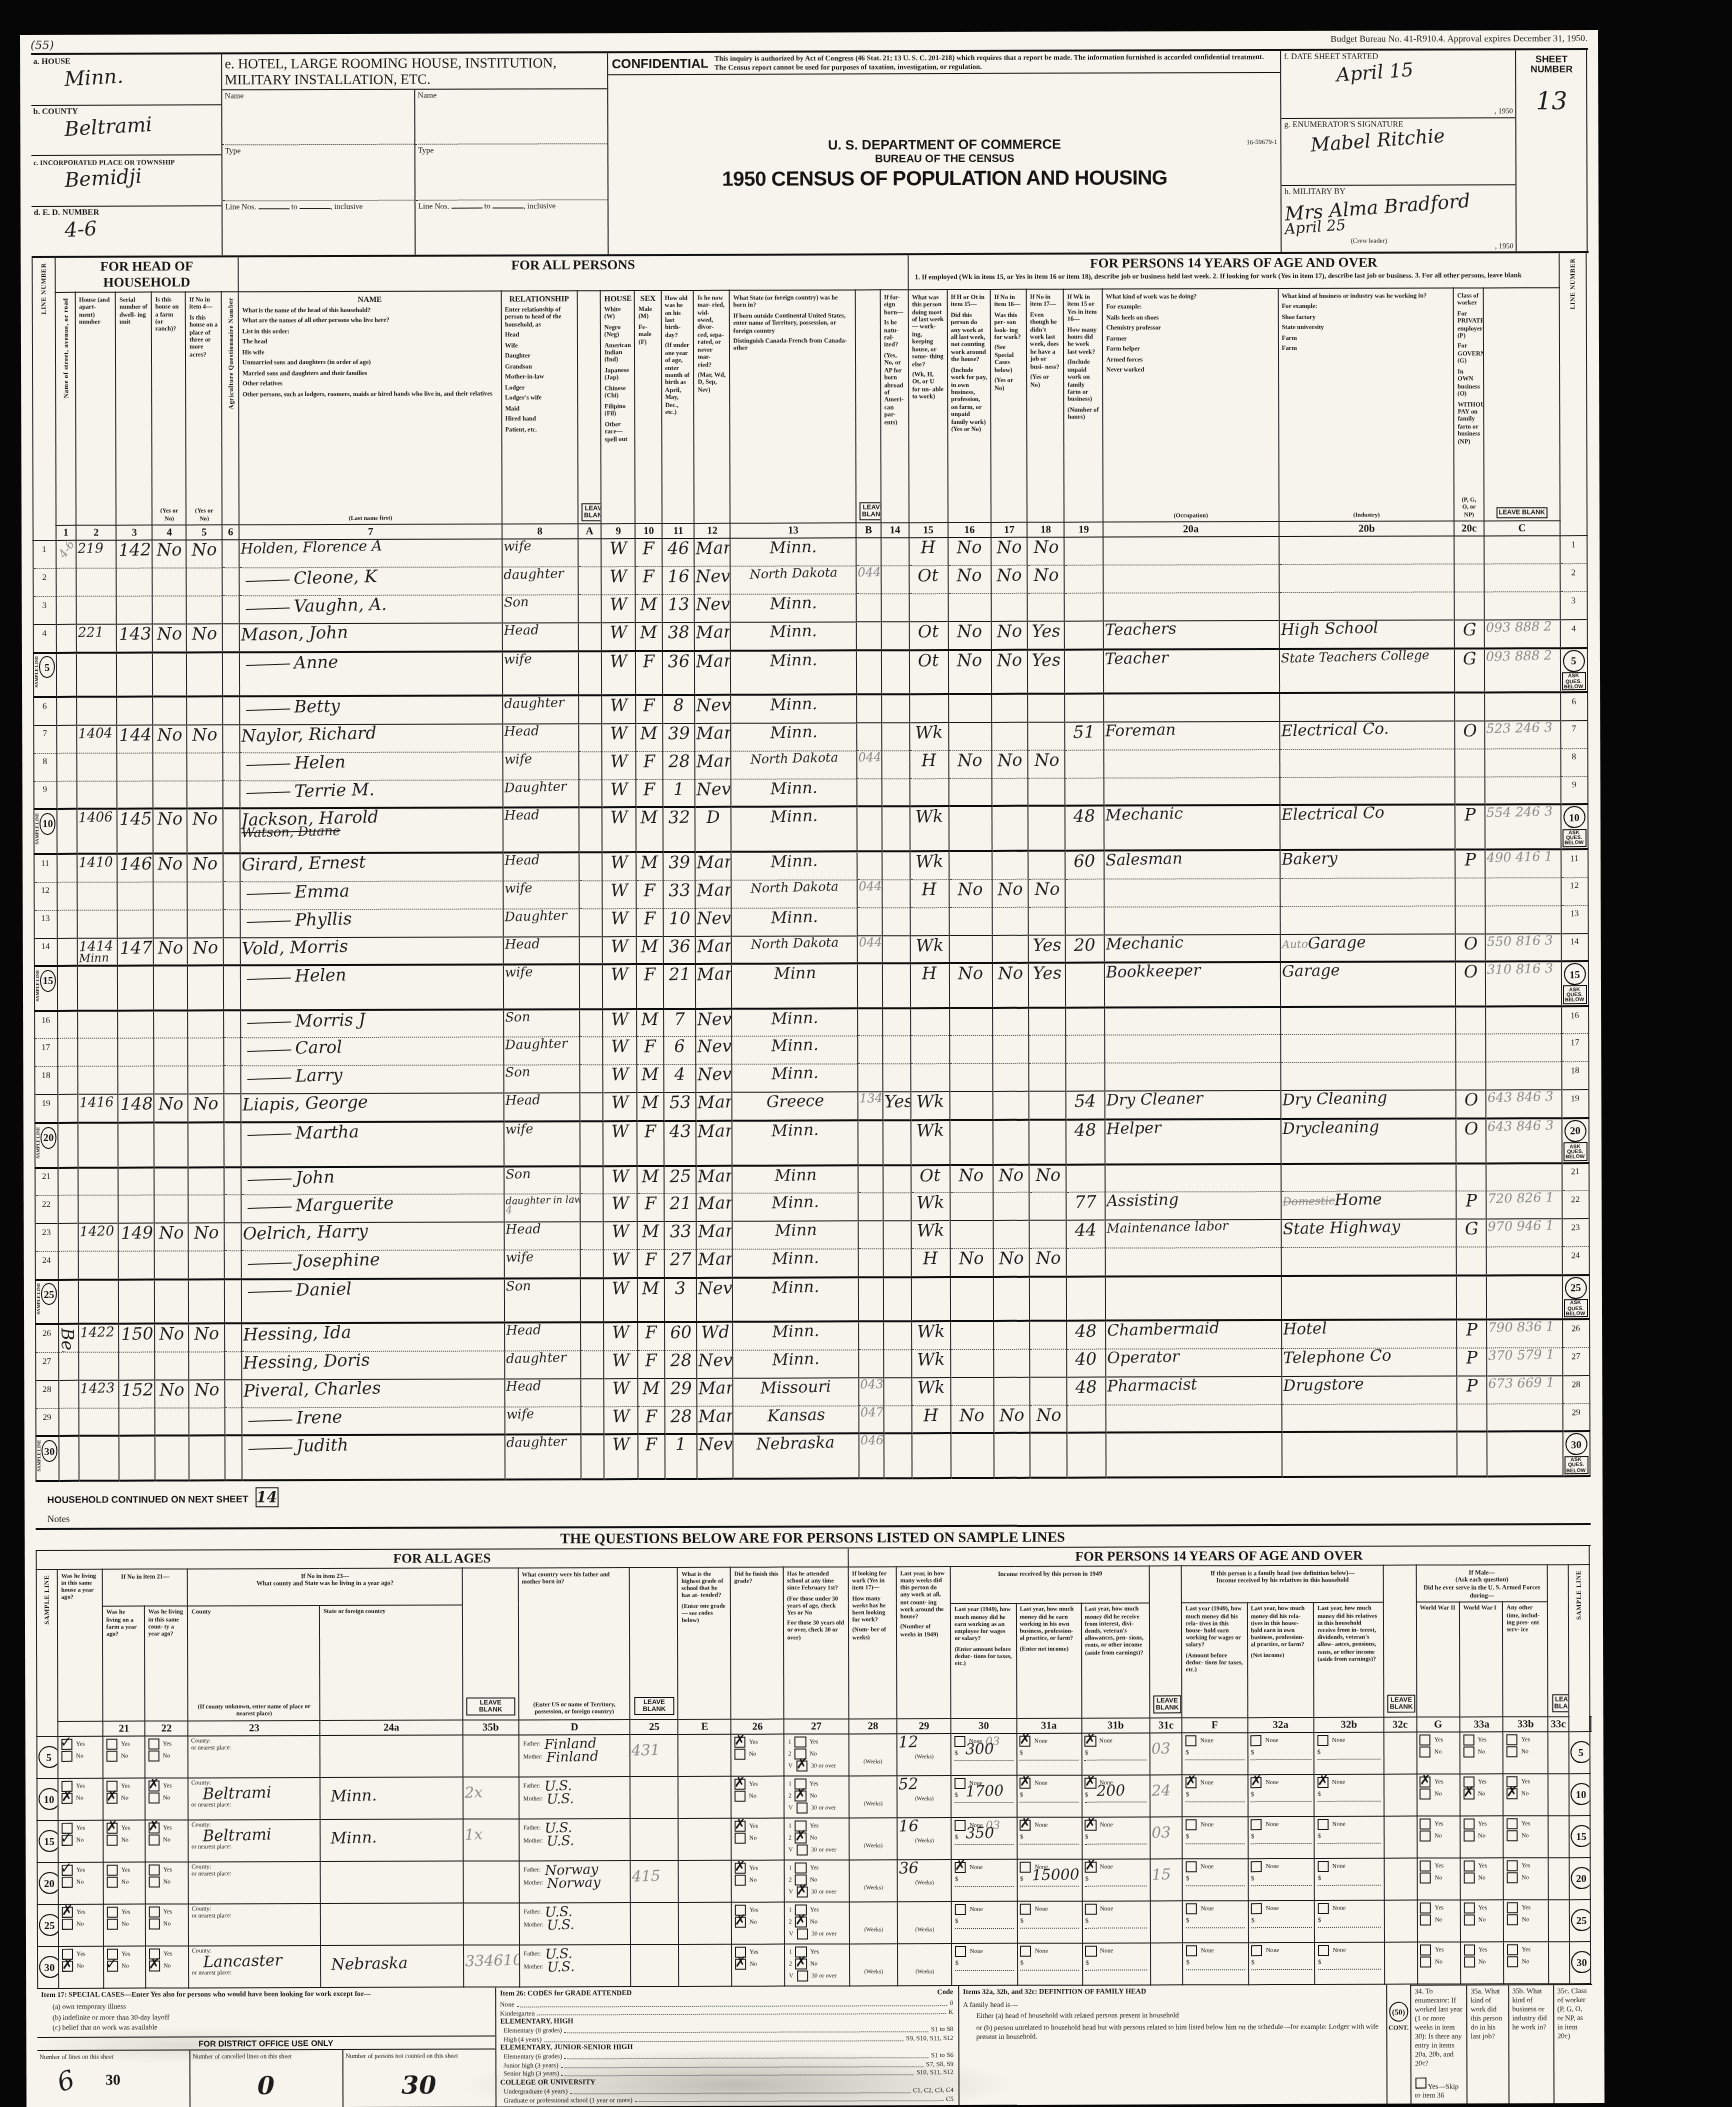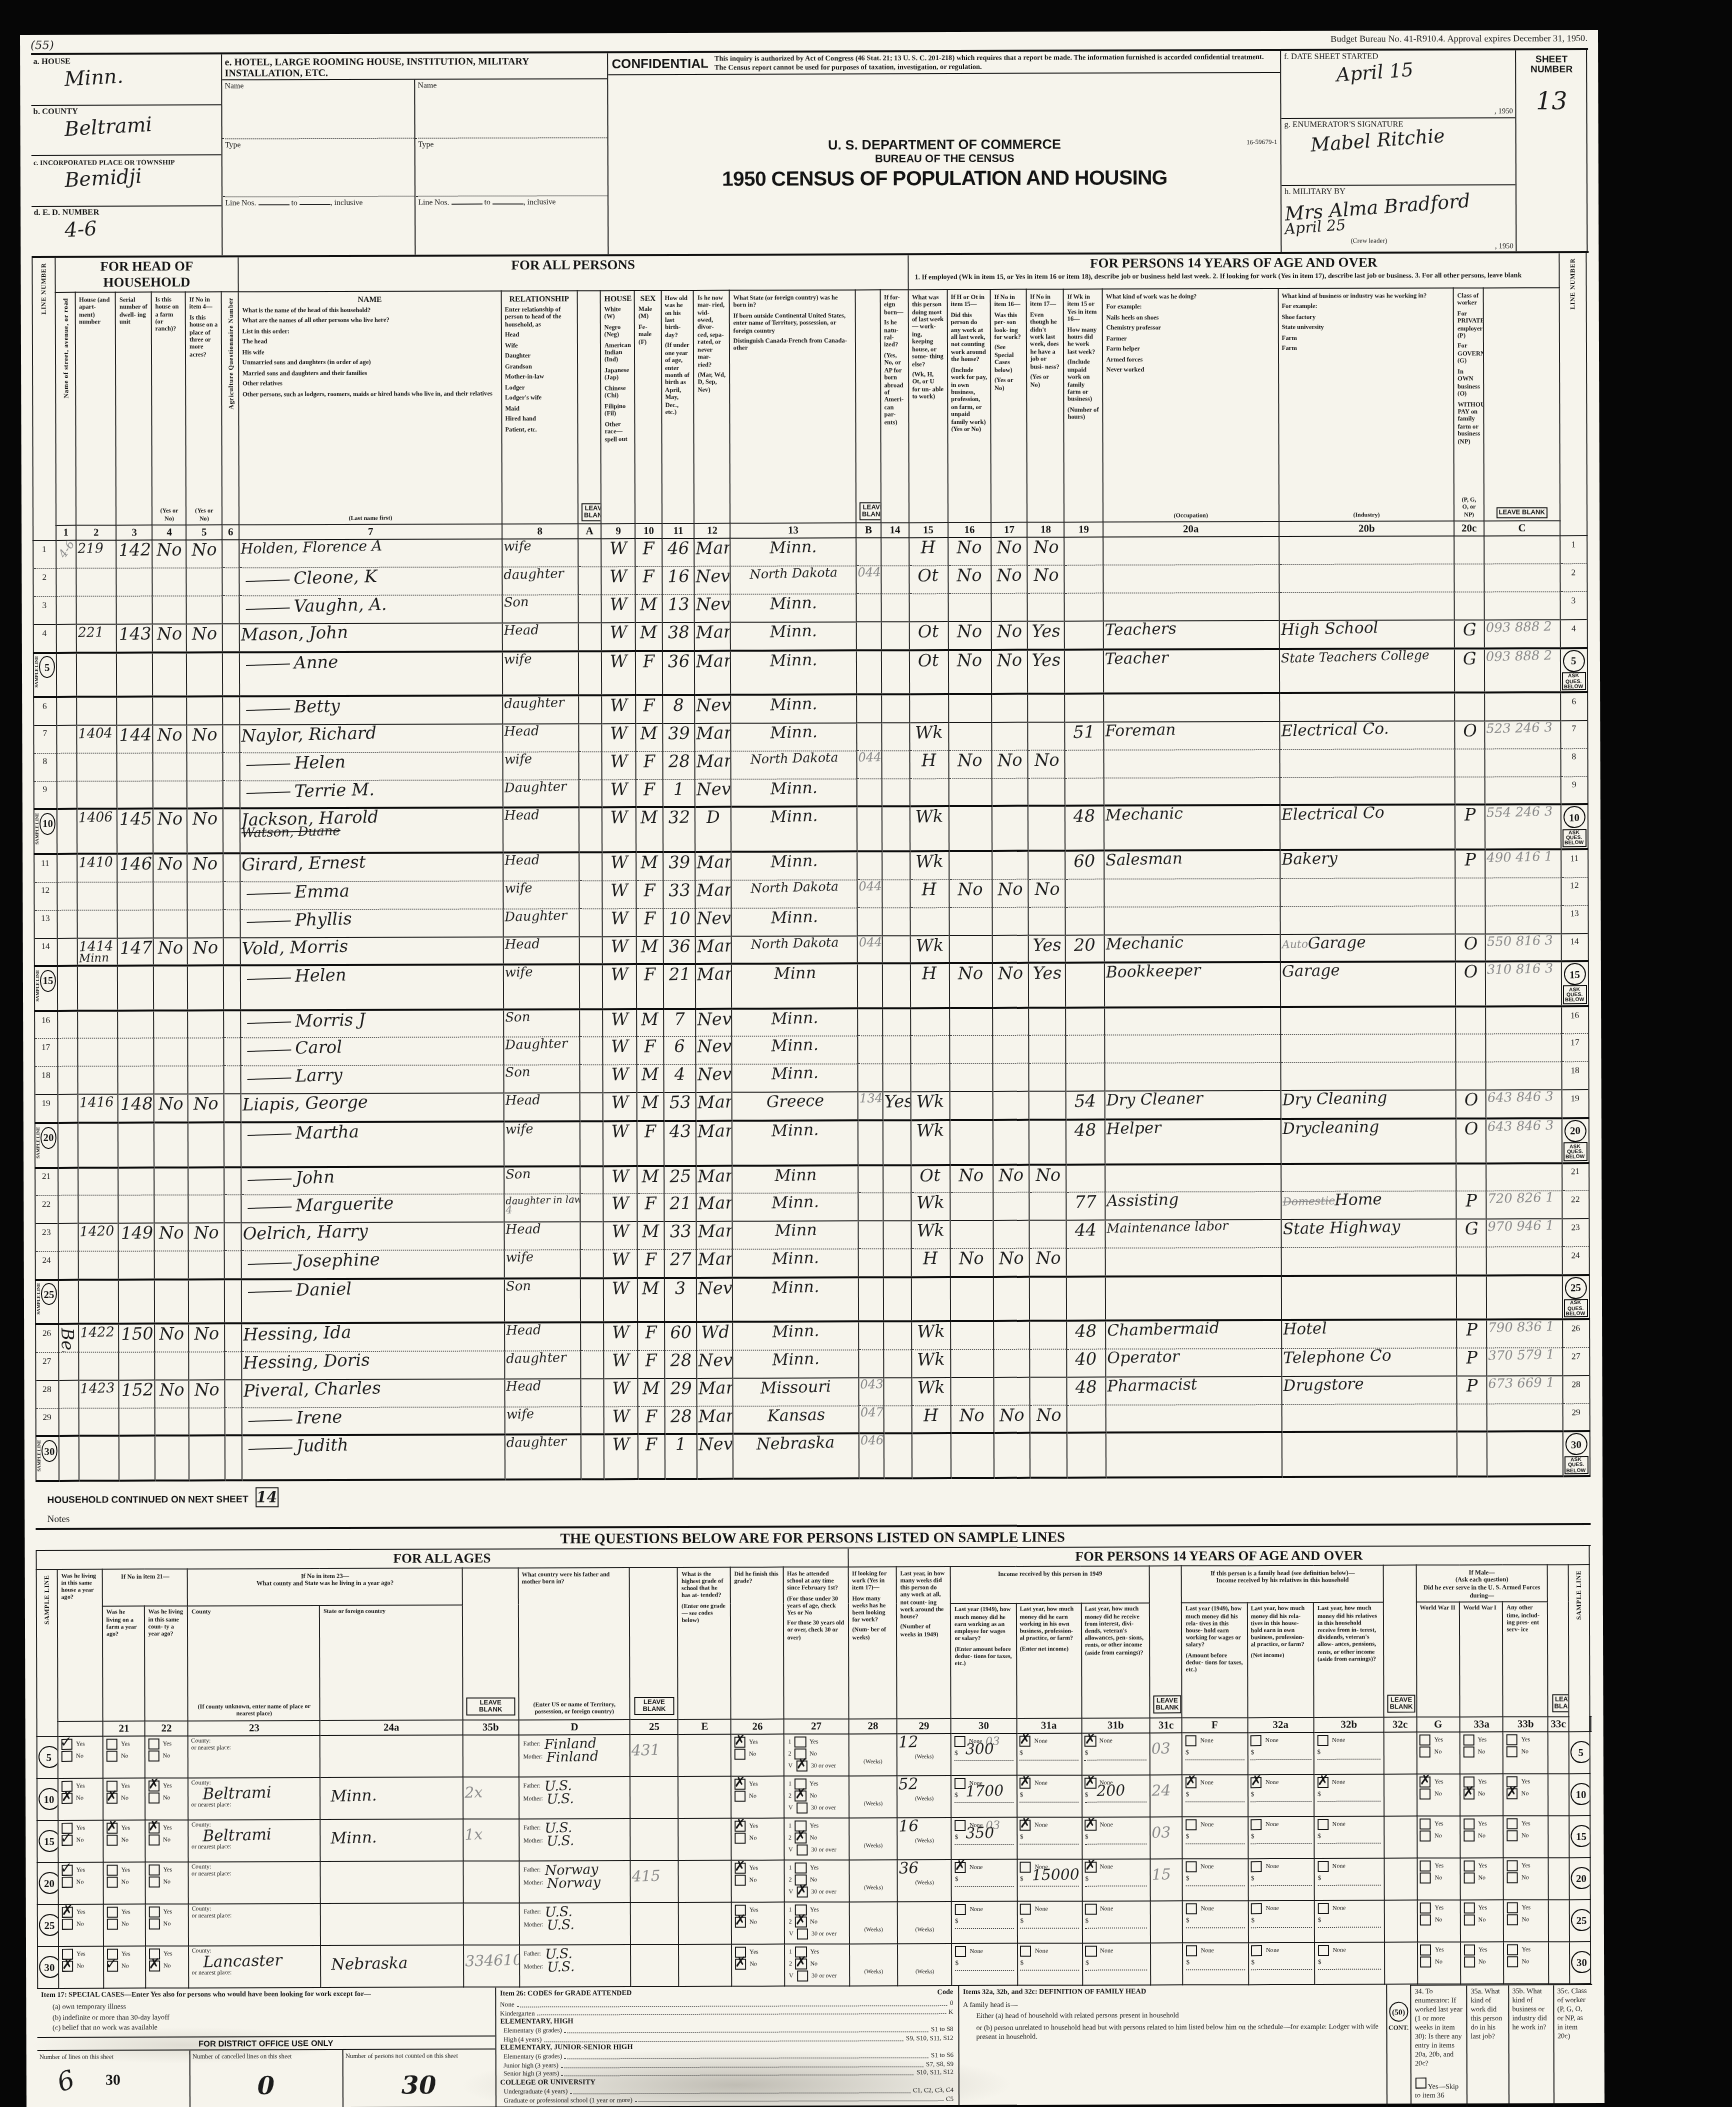--- a/index.html
+++ b/index.html
@@ -14,21 +14,21 @@
   .strike{text-decoration:line-through;}
   
   .fh{display:flex;border-top:2.6px solid #101010;border-bottom:2.2px solid #101010;height:205px;box-sizing:border-box;}
   .fh .box{border-right:1.3px solid #101010;box-sizing:border-box;}
   .idbox{width:194px;display:flex;flex-direction:column;font-size:8.3px;}
   .idrow{flex:1;border-bottom:0.9px solid #101010;padding:1.3px 2.6px;position:relative;}
   .idrow:last-child{border-bottom:none;}
   .idrow .lab{font-weight:700;font-size:8.3px;}
   .idrow .hw{font-size:20px;margin-left:31px;margin-top:-2.6px;display:block;transform:rotate(-3deg);}
   .hotel{width:391px;display:flex;flex-direction:column;}
-  .hotel .cap{font-weight:700;font-size:10px;border-bottom:0.9px solid #101010;padding:1.3px 2.6px;}
+  .hotel .cap{font-weight:400;font-size:14px;border-bottom:0.9px solid #101010;padding:1.3px 2.6px;}
   .hotel .panes{flex:1;display:flex;}
   .pane{flex:1;border-right:0.9px solid #101010;display:flex;flex-direction:column;font-size:7.9px;}
   .pane:last-child{border-right:none;}
   .pane .fl{flex:1;border-bottom:0.9px dotted #333;padding:0.9px 2.6px;}
   .pane .fl:last-child{border-bottom:none;}
   .mid{width:682px;display:flex;flex-direction:column;}
   .mid .conf{display:flex;border-bottom:0.9px solid #101010;padding:1.7px 3.5px;gap:6.1px;}
   .conf .cw{font-family:"Liberation Sans",sans-serif;font-weight:700;font-size:13px;align-self:center;}
   .conf .ct{font-size:7.2px;font-weight:700;line-height:1.2;}
   .mid .titles{flex:1;display:flex;align-items:center;}

